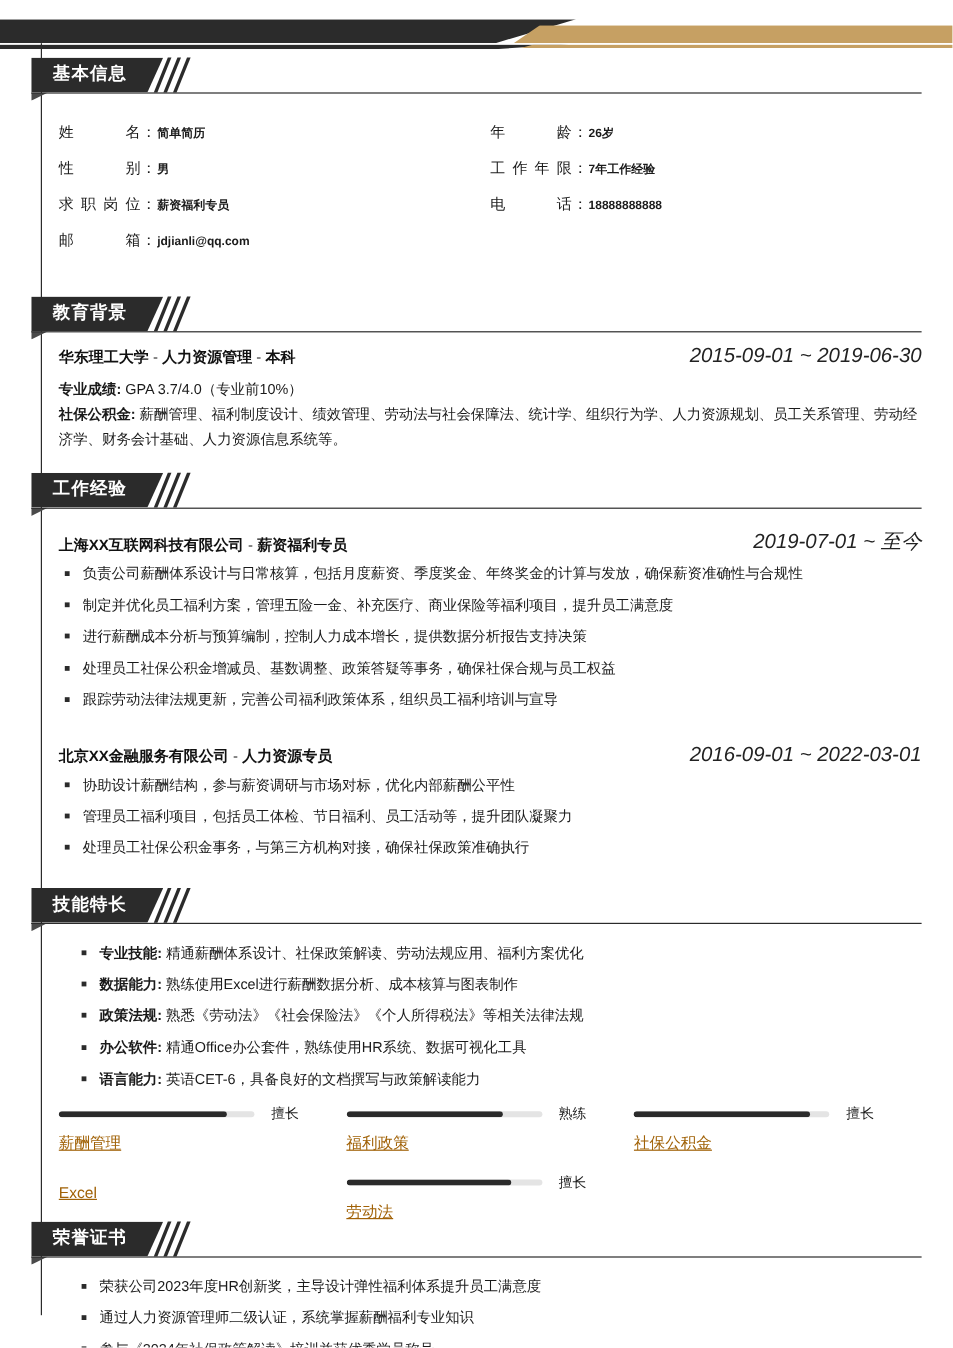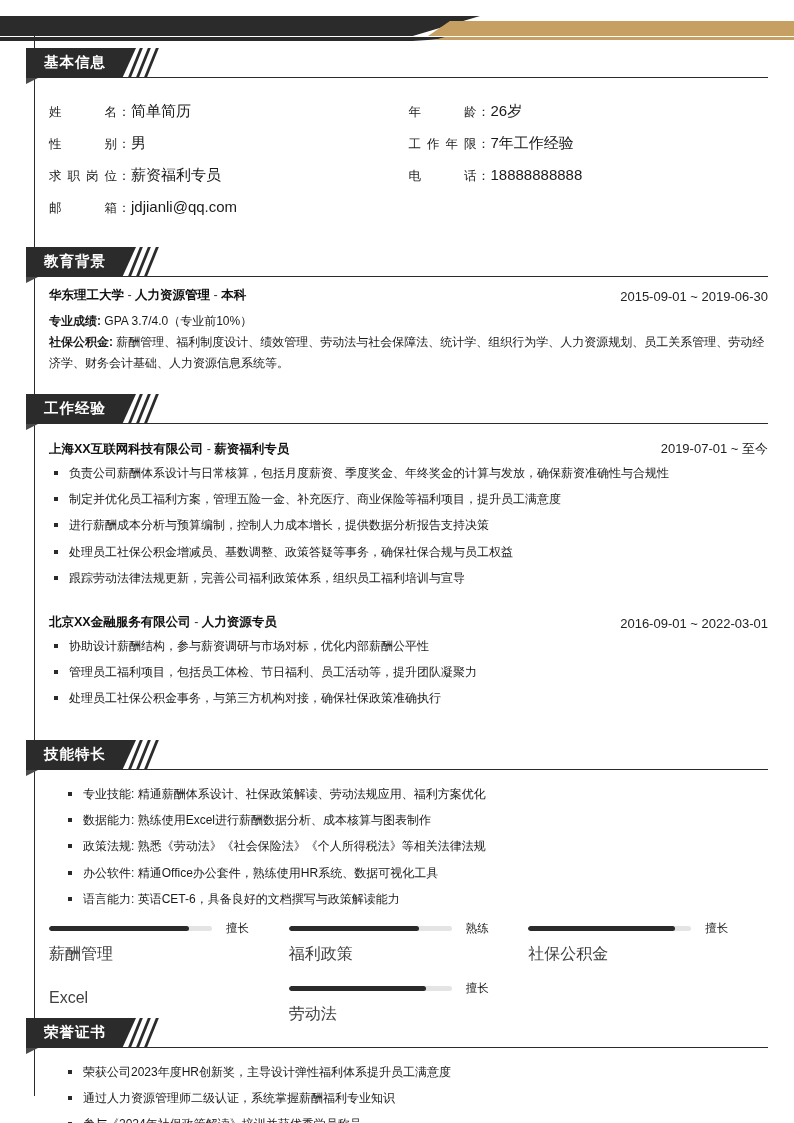--- a/index.html
+++ b/index.html
@@ -130,73 +130,73 @@
     color: #1a1a1a;
   }
   .info-label {
     width: 68px;
     display: inline-block;
     text-align: justify;
     text-align-last: justify;
     font-size: 12.5px;
   }
   .info-colon { width: 14px; display: inline-block; text-align: center; }
-  .info-value { font-size: 15px; }
+  .info-value { font-size: 10px; font-weight: bold; }
 
   
   .entry-head {
     display: flex;
     justify-content: space-between;
     align-items: flex-end;
     font-size: 12.5px;
     margin-bottom: 7px;
   }
   .entry-title { font-weight: bold; color: #111; }
   .entry-title .sep { font-weight: normal; color: #333; }
-  .entry-date { font-size: 13px; color: #222; }
+  .entry-date { font-size: 17px; color: #222; font-style: italic; }
 
   .kv-line { font-size: 12px; line-height: 1.75; color: #1a1a1a; }
   .kv-line b { font-weight: bold; }
 
   ul.bullets { list-style: none; margin: 0; padding: 0; }
   ul.bullets > li {
     position: relative;
     padding-left: 20px;
     font-size: 12px;
     line-height: 1.35;
     margin-bottom: 10px;
     color: #1a1a1a;
   }
   ul.bullets > li::before {
     content: "";
     position: absolute;
     left: 5px; top: 6px;
     width: 4px; height: 4px;
     background: #2b2b2b;
   }
-  ul.bullets > li b { font-weight: normal; }
+  ul.bullets > li b { font-weight: bold; }
 
   
   .bars { display: flex; flex-wrap: wrap; padding-top: 4px; }
   .bar-cell { width: 33.33%; margin-bottom: 16px; }
   .bar-row { display: flex; align-items: center; }
   .bar-track {
     position: relative;
     width: 163px; height: 5px;
     background: #e4e4e4;
     border-radius: 3px;
     overflow: hidden;
   }
   .bar-fill {
     position: absolute; left: 0; top: 0;
     height: 5px; background: #2b2b2b;
     border-radius: 3px;
   }
   .bar-level { font-size: 11.5px; margin-left: 14px; color: #1a1a1a; white-space: nowrap; }
-  .bar-name { font-size: 16px; margin-top: 8px; color: #404040; }
+  .bar-name { font-size: 13px; margin-top: 8px; color: #a16207; text-decoration: underline; }
 </style>
 </head>
 <body>
 
 <div id="page">
 
   <div class="banner">
     <div class="banner-dark"></div>
     <div class="banner-dark2"></div>
     <div class="banner-gold"></div>

